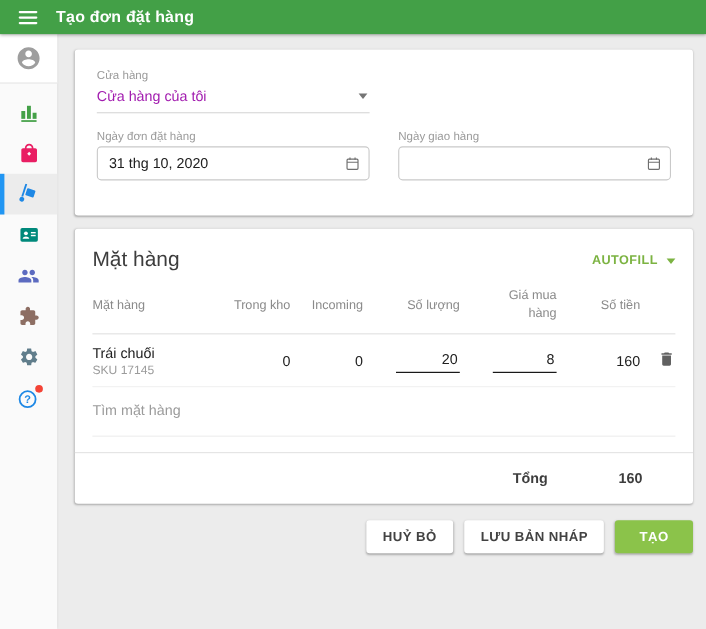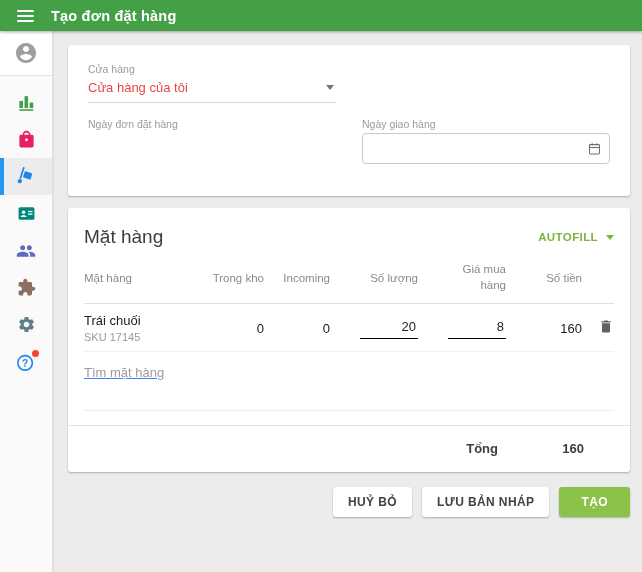--- a/index.html
+++ b/index.html
@@ -34,21 +34,21 @@
 
   
   .card-form { padding:18px 20px 10px; margin-bottom:12px; }
   .form-grid { display:grid; grid-template-columns:1fr 1fr; column-gap:26px; }
   .f-label { font-size:10.5px; color:#9b9b9b; margin-bottom:3px; }
   .u-input { display:block; width:100%; border:none; outline:none;
     border-bottom:1px solid #d6d6d6; font-size:13px; color:#212121;
     padding:2px 0 7px; background:transparent; font-family:inherit; }
   .select-box { display:flex; align-items:center; justify-content:space-between;
     border-bottom:1px solid #d6d6d6; padding:2px 2px 7px 0; cursor:pointer; }
-  .select-box .val { font-size:13px; color:#ef4444; }
+  .select-box .val { font-size:13px; color:#a21caf; }
   .caret { width:0; height:0; border-left:4.5px solid transparent;
     border-right:4.5px solid transparent; border-top:5px solid #757575; }
   .date-row { margin-top:15px; }
   .date-box { border:1px solid #c9c9c9; border-radius:4px; height:31px;
     display:flex; align-items:center; justify-content:space-between;
     padding:0 7px 0 10px; cursor:text; }
   .date-box input { border:none; outline:none; font-size:13px; color:#212121;
     width:100%; background:transparent; font-family:inherit; }
   .note-row { margin-top:22px; }
   .counter { text-align:right; font-size:10.5px; color:#9b9b9b; margin-top:4px; }
@@ -76,22 +76,22 @@
   .tbl-row { padding:9px 0 8px; border-bottom:1px solid #f1f1f1; font-size:13px; color:#212121; }
   .item-nm { font-size:13px; color:#212121; }
   .item-sku { font-size:11px; color:#9b9b9b; margin-top:3px; }
   .cell-input { width:58px; margin-left:30px; border:none; outline:none;
     border-bottom:1px solid #000000; text-align:right; font-size:13px; color:#212121;
     padding:1px 2px 4px; background:transparent; font-family:inherit; }
   .trash-btn { background:none; border:none; cursor:pointer; padding:0; }
 
   .search-row { padding:11px 0 2px; }
   .search-input { display:block; width:100%; border:none; outline:none;
-    border-bottom:1px solid #ededed; font-size:13px; color:#3b82f6;
-    padding:2px 0 30px; background:transparent; font-family:inherit;text-decoration:underline; }
+    border-bottom:1px solid #ededed; font-size:13px; color:#4c1d95;
+    padding:2px 0 16px; background:transparent; font-family:inherit; }
   .u-input::placeholder, .search-input::placeholder { color:#9b9b9b; opacity:1; }
 
   .addcost-row { margin-top:15px; }
   .addcost-link { display:inline-block; font-size:13px; color:#66bb6a;
     text-decoration:none; border-bottom:4px solid #f57c28; padding-bottom:5px; }
 
   .items-divider { border:none; border-top:1px solid #e3e3e3; margin:12px -16px 0; }
   .total-row { display:flex; justify-content:flex-end; align-items:center;
     padding:15px 30px 16px 0; }
   .total-label { font-size:13px; font-weight:bold; color:#3d3d3d; }
@@ -194,20 +194,31 @@
           <div class="select-box">
             <span class="val">Cửa hàng của tôi</span>
             <span class="caret"></span>
           </div>
         </div>
       </div>
 
       <div class="form-grid date-row">
         <div>
           <div class="f-label">Ngày đơn đặt hàng</div>
+          <div class="date-box">
+            <input value="31 thg 10, 2020" style="">
+            <svg width="16" height="16" viewBox="0 0 24 24">
+                <g fill="none" stroke="#6f6f6f" stroke-width="1.7">
+                  <rect x="4" y="5" width="16" height="15" rx="1.5"></rect>
+                  <line x1="4" y1="9.6" x2="20" y2="9.6"></line>
+                  <line x1="8.3" y1="2.8" x2="8.3" y2="6"></line>
+                  <line x1="15.7" y1="2.8" x2="15.7" y2="6"></line>
+                </g>
+              </svg>
+          </div>
         </div>
         <div>
           <div class="f-label">Ngày giao hàng</div>
           <div class="date-box">
             <input value="" style="">
             <svg width="16" height="16" viewBox="0 0 24 24">
                 <g fill="none" stroke="#6f6f6f" stroke-width="1.7">
                   <rect x="4" y="5" width="16" height="15" rx="1.5"></rect>
                   <line x1="4" y1="9.6" x2="20" y2="9.6"></line>
                   <line x1="8.3" y1="2.8" x2="8.3" y2="6"></line>

